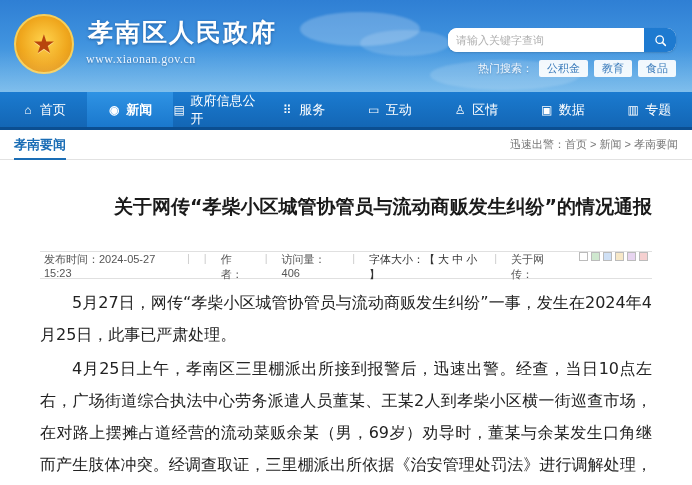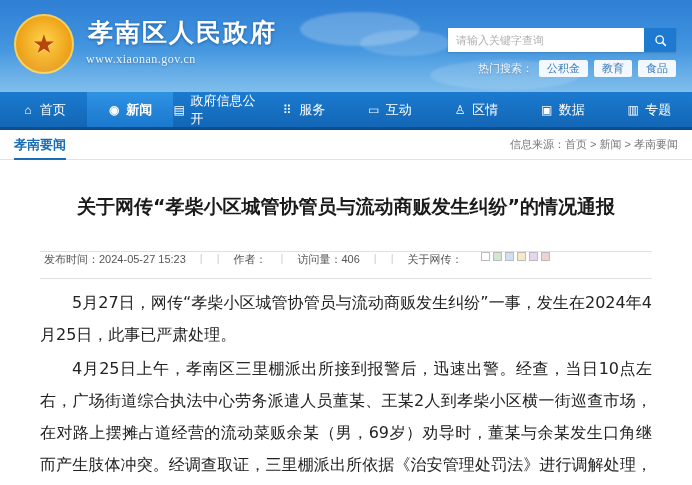--- a/index.html
+++ b/index.html
@@ -73,21 +73,21 @@
     letter-spacing: 0.5px;
     text-shadow: 0 1px 2px rgba(0,40,90,0.4);
     font-family: "Liberation Serif", serif;
   }
 
   .search-wrap {
     position: absolute;
     right: 16px; top: 28px;
     width: 228px; height: 24px;
     background: #ffffff;
-    border-radius: 0;
+    border-radius: 9px;
     display: flex;
     align-items: center;
     overflow: hidden;
     box-shadow: 0 1px 2px rgba(0,0,0,0.15);
   }
   .search-input {
     flex: 1;
     border: 0;
     outline: 0;
     height: 100%;
@@ -179,21 +179,21 @@
     color: #777;
   }
   .crumb-right a { color: #777; text-decoration: none; }
 
   
   .article {
     padding: 0 40px;
   }
   .art-title {
     margin: 32px 0 0;
-    text-align: center;
+    text-align: right;
     font-size: 19px;
     font-weight: bold;
     color: #1a1a1a;
     line-height: 1.5;
     font-family: "DejaVu Sans", "Liberation Sans", sans-serif;
   }
   .meta {
     margin-top: 30px;
     border-top: 1px solid #e0e0e0;
     border-bottom: 1px solid #e0e0e0;
@@ -304,39 +304,40 @@
     </div>
     <div class="nav-item">
       <span class="nav-ico">▥</span>
       <span>专题</span>
     </div>
   </div>
 
   <div class="crumb-bar">
     <div class="crumb-left">孝南要闻</div>
     <div class="crumb-right">
-      <span>信息来源：</span><a href="#">首页</a>
+      <span>迅速出警：</span><a href="#">首页</a>
       <span>&gt;</span>
       <a href="#">新闻</a>
       <span>&gt;</span>
       <a href="#">孝南要闻</a>
     </div>
   </div>
 
   <div class="article">
     <h1 class="art-title">关于网传“孝柴小区城管协管员与流动商贩发生纠纷”的情况通报</h1>
 
     <div class="meta">
       <span><span>发布时间：</span><span>2024-05-27 15:23</span></span>
       <span class="sep">|</span>
       <span class="sep">|</span>
       <span><span>作者：</span><span></span></span>
       <span class="sep">|</span>
       <span><span>访问量：</span><span>406</span></span>
       <span class="sep">|</span>
+      <span class="font-size-grp"><span>字体大小：</span><b>【 大 中 小 】</b></span>
       <span class="sep">|</span>
       <span>关于网传：</span>
       <span class="prot-swatches">
         <i class="sw" style="background:#ffffff"></i>
         <i class="sw" style="background:#cfe8cf"></i>
         <i class="sw" style="background:#cfe0f5"></i>
         <i class="sw" style="background:#f7e8c8"></i>
         <i class="sw" style="background:#e8d5f0"></i>
         <i class="sw" style="background:#f5d0d0"></i>
       </span>

